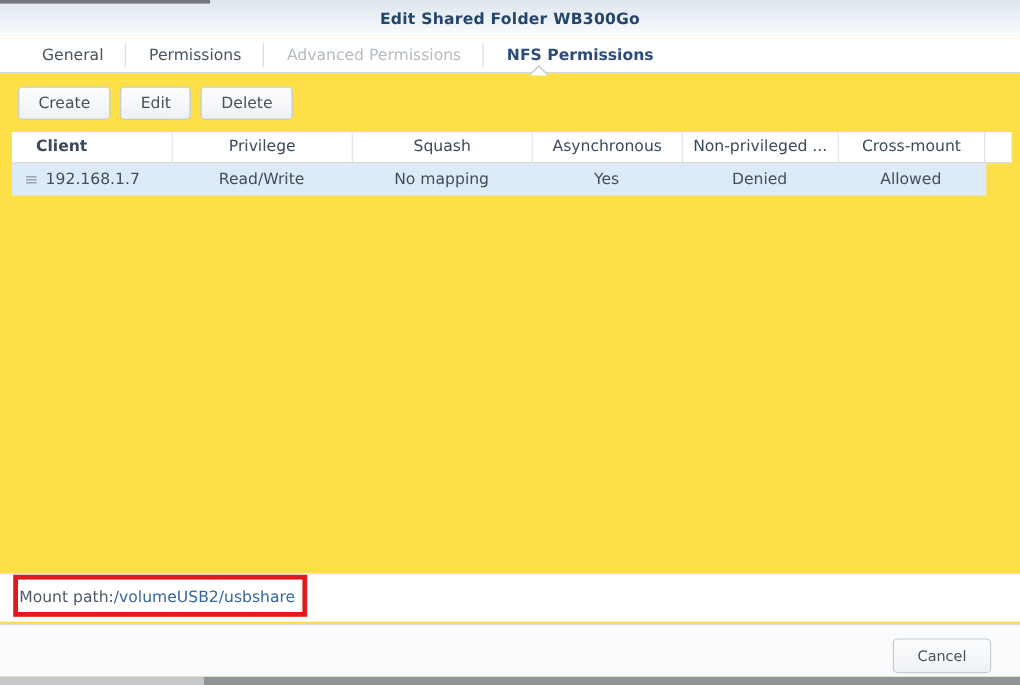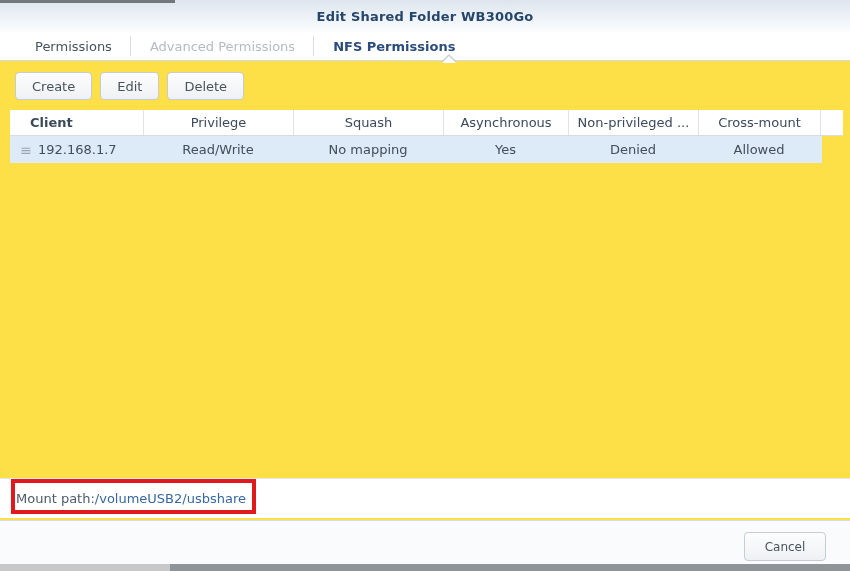--- a/index.html
+++ b/index.html
@@ -92,20 +92,23 @@
 
 <div class="dialog">
 
   <div class="titlebar">
     <span class="title">Edit Shared Folder WB300Go</span>
   </div>
   <div class="edge-top-left"></div>
 
   <div class="tabbar">
     <div class="tab">
+      <span>General</span>
+    </div>
+    <div class="tab">
       <span>Permissions</span>
     </div>
     <div class="tab disabled">
       <span>Advanced Permissions</span>
     </div>
     <div class="tab active">
       <span>NFS Permissions</span>
     </div>
   </div>
   <div class="tab-caret"></div>

